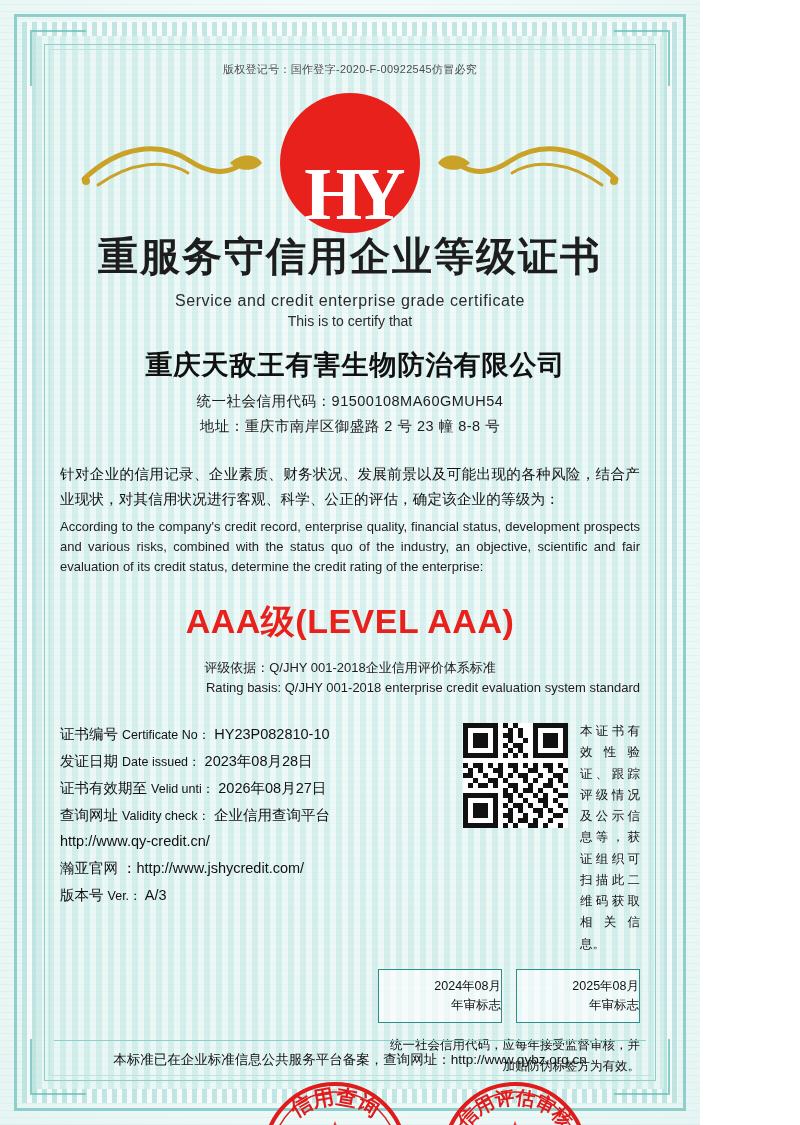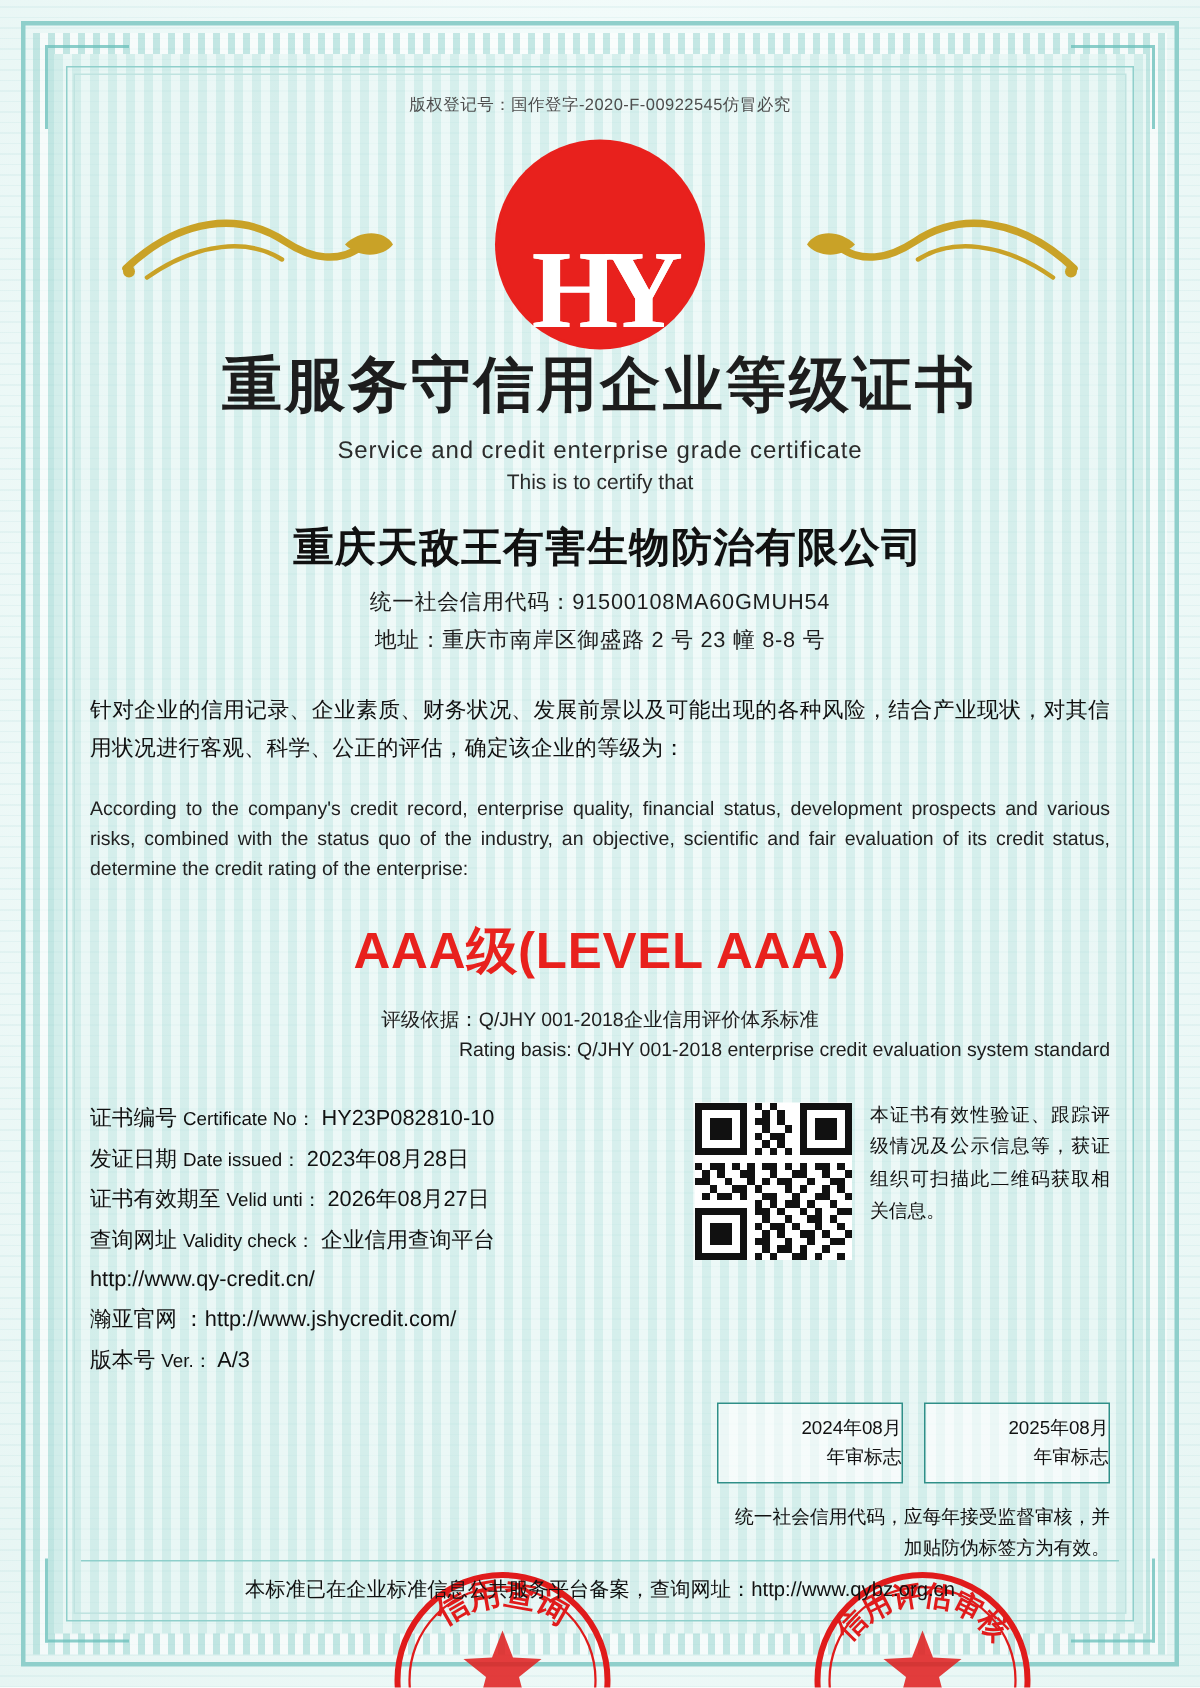--- a/index.html
+++ b/index.html
@@ -4,21 +4,21 @@
 <style>
   html,body{margin:0;padding:0;}
   body{
     width:800px;height:1125px;
     background:#ffffff;
     font-family:"Liberation Sans", sans-serif;
     overflow:hidden;
   }
   #certificate{
     position:relative;
-    width:800px;height:1125px;
+    width:700px;height:1125px;
     background:
       repeating-linear-gradient(0deg, rgba(180,220,220,0.20) 0px, rgba(180,220,220,0.20) 1px, rgba(255,255,255,0) 1px, rgba(255,255,255,0) 7px),
       radial-gradient(ellipse at 50% 40%, #ffffff 0%, #f2fbfa 45%, #e6f5f3 100%);
     box-sizing:border-box;
   }
   
   .border-outer{
     position:absolute;left:14px;top:14px;right:14px;bottom:14px;
     border:3px solid #8fcfcb;
     box-sizing:border-box;
@@ -119,21 +119,21 @@
     text-align:center;font-size:14.5px;color:#1d1d1d;margin-top:9px;letter-spacing:.5px;
   }
   .addr{margin-top:6px;}
 
   .para-cn{
     margin-top:26px;
     font-size:14.5px;color:#111;line-height:1.75;text-align:justify;
     letter-spacing:.2px;
   }
   .para-en{
-    margin-top:16px;
+    margin-top:4px;
     font-size:13px;color:#222;line-height:1.55;text-align:justify;
   }
   .level{
     text-align:center;
     color:#e8211d;
     font-weight:bold;
     font-size:34px;
     font-family:"Liberation Sans", sans-serif;
     margin-top:22px;
     letter-spacing:.5px;

